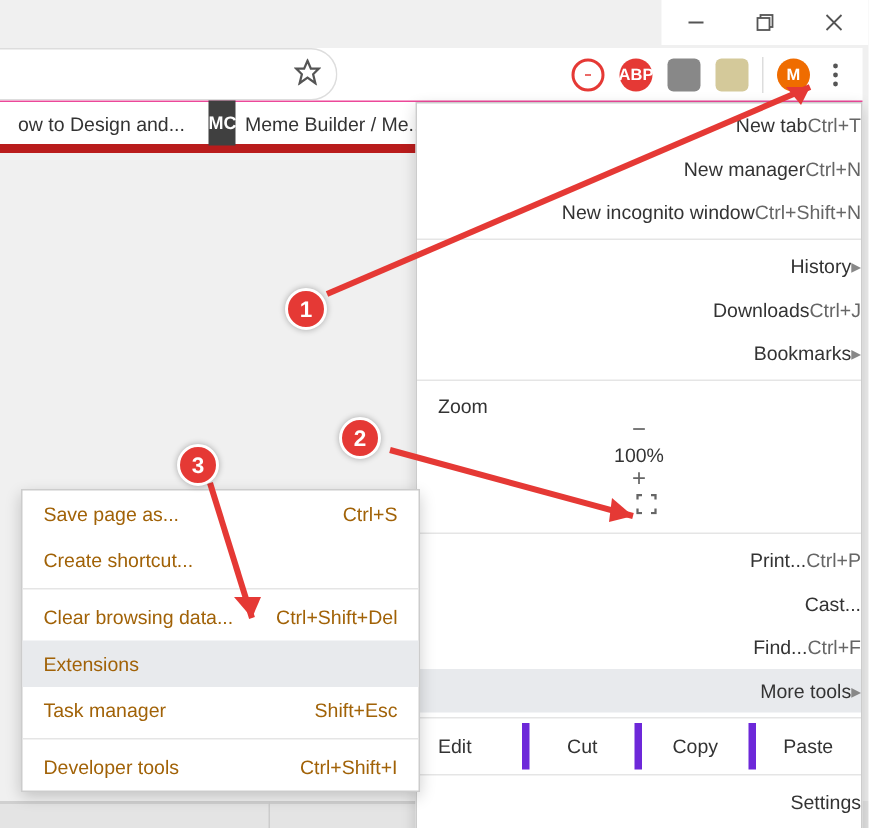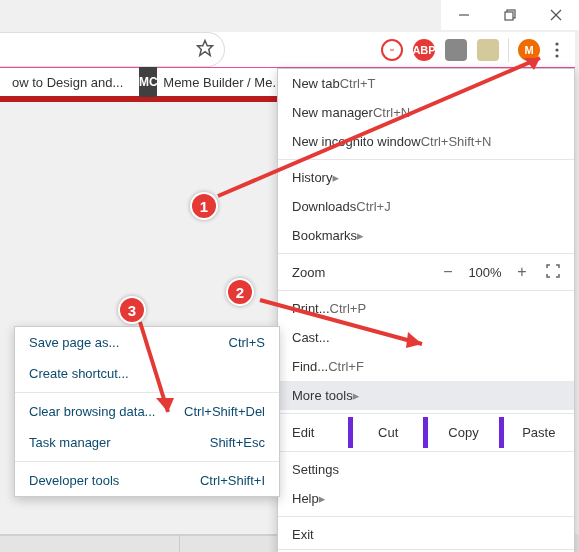--- a/index.html
+++ b/index.html
@@ -14,37 +14,37 @@
   .star-icon { color: #555; }
   .ext-icon { width: 22px; height: 22px; margin: 0 5px; border-radius: 50%; display: flex; align-items: center; justify-content: center; font-size: 11px; font-weight: bold; color: #fff; }
   .sep { width: 1px; height: 24px; background: #ddd; margin: 0 4px; }
   .menu-dots { width: 24px; height: 24px; display: flex; align-items: center; justify-content: center; color: #555; border-radius: 50%; }
 
   .tabs-line { position: absolute; top: 68px; left: 0; height: 34px; background: #fff; display: flex; align-items: center; padding-left: 4px; right: 300px; border-bottom: 6px solid #b91c1c; }
   .tab-link { padding: 6px 8px; display: flex; align-items: center; color: #333; white-space: nowrap; font-size: 13px; }
   .tab-link .fav { width: 18px; height: 30px; background: #404040; color: #fff; display: flex; align-items: center; justify-content: center; font-size: 12px; margin-right: 6px; font-weight: bold; }
 
   .main-menu { position: absolute; top: 68px; right: 4px; width: 298px; background: #fff; border: 1px solid #ccc; box-shadow: 0 3px 10px rgba(0,0,0,.2); z-index: 10; }
-  .mm-item { padding: 7px 14px; display: flex; align-items: center; justify-content: flex-start; color: #333; }
+  .mm-item { padding: 7px 0; display: flex; align-items: center; justify-content: flex-end; color: #333; }
   .mm-item.highlight { background: #e8eaed; }
   .mm-item .shortcut { color: #666; }
   .mm-item .chevron { color: #888; }
   .mm-sep { height: 1px; background: #e5e5e5; margin: 3px 0; }
-  .zoom-row { padding: 6px 14px; display: flex; align-items: center; }
+  .zoom-row { padding: 6px 14px; display: flex; align-items: center; flex-direction: column; }
   .zoom-label { flex: 0 0 auto; margin-right: auto; }
   .zoom-btn { width: 28px; text-align: center; color: #666; font-size: 16px; }
   .zoom-val { width: 46px; text-align: center; }
   .fs-icon { margin-left: 10px; color: #666; }
   .edit-row { display: flex; align-items: stretch; }
   .edit-label { padding: 8px 14px; flex: 0 0 70px; }
   .edit-btn { flex: 1; text-align: center; padding: 8px 0; border-left: 5px solid #6d28d9; }
   .managed-row { padding: 8px 14px; display: flex; align-items: center; color: #666; border-top: 1px solid #e5e5e5; }
 
   .sub-menu { position: absolute; top: 326px; left: 14px; width: 266px; background: #fff; border: 1px solid #ccc; box-shadow: 0 3px 10px rgba(0,0,0,.2); z-index: 11; }
-  .sm-item { padding: 8px 14px; display: flex; align-items: center; justify-content: space-between; color: #0c4a6e; }
+  .sm-item { padding: 8px 14px; display: flex; align-items: center; justify-content: space-between; color: #a16207; }
   .sm-item.highlight { background: #e8eaed; }
   .sm-sep { height: 1px; background: #e5e5e5; margin: 3px 0; }
 
   .annot { position: absolute; z-index: 50; pointer-events: none; }
   .badge { width: 28px; height: 28px; border-radius: 50%; background: #e53935; color: #fff; display: flex; align-items: center; justify-content: center; font-weight: bold; font-size: 15px; border: 2px solid #fff; box-shadow: 0 0 4px rgba(0,0,0,.3); }
 
   .bottom-strip { position: absolute; left: 0; right: 0; bottom: 0; height: 18px; background: #e4e4e4; display: flex; }
   .bottom-strip div { flex: 0 0 180px; border-top: 2px solid #d0d0d0; border-right: 1px solid #ccc; height: 100%; }
 
   svg.arrow line { stroke: #e53935; stroke-width: 4; }
@@ -193,20 +193,23 @@
       <span class="shortcut">Ctrl+S</span>
     </div>
   <div class="sm-item">
       <span>Create shortcut...</span>
     </div>
   <div class="sm-sep"></div>
   <div class="sm-item">
       <span>Clear browsing data...</span>
       <span class="shortcut">Ctrl+Shift+Del</span>
     </div>
+  <div class="sm-item highlight">
+      <span>Extensions</span>
+    </div>
   <div class="sm-item">
       <span>Task manager</span>
       <span class="shortcut">Shift+Esc</span>
     </div>
   <div class="sm-sep"></div>
   <div class="sm-item">
       <span>Developer tools</span>
       <span class="shortcut">Ctrl+Shift+I</span>
     </div>
 </div>

